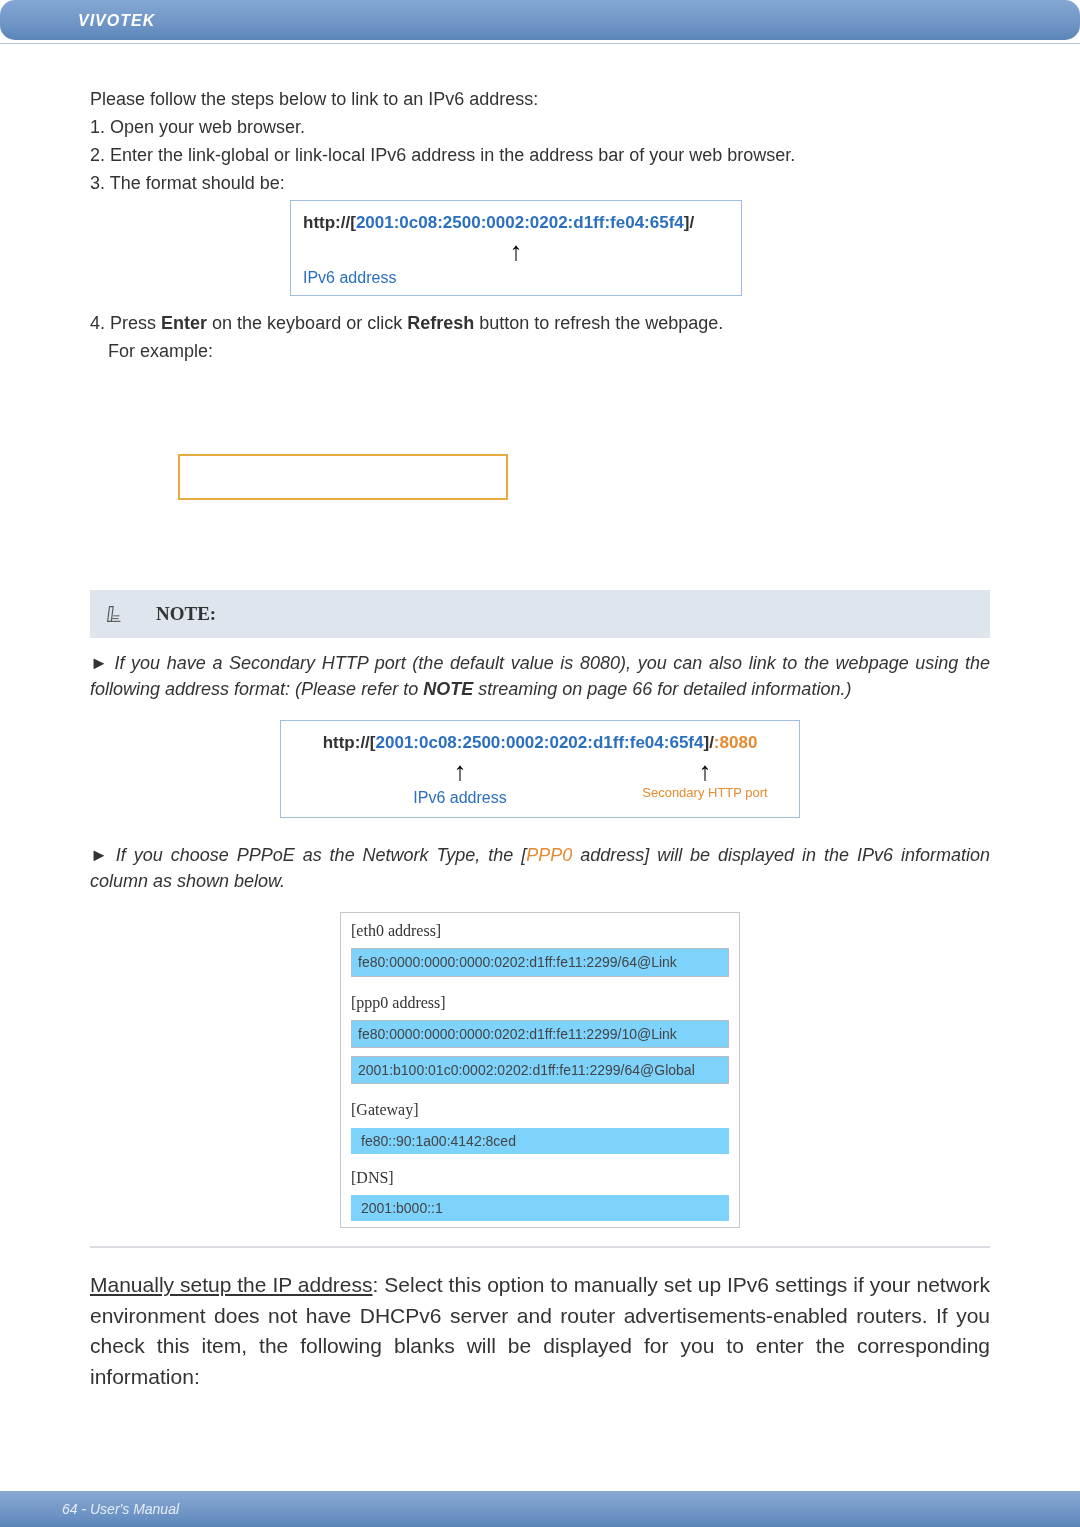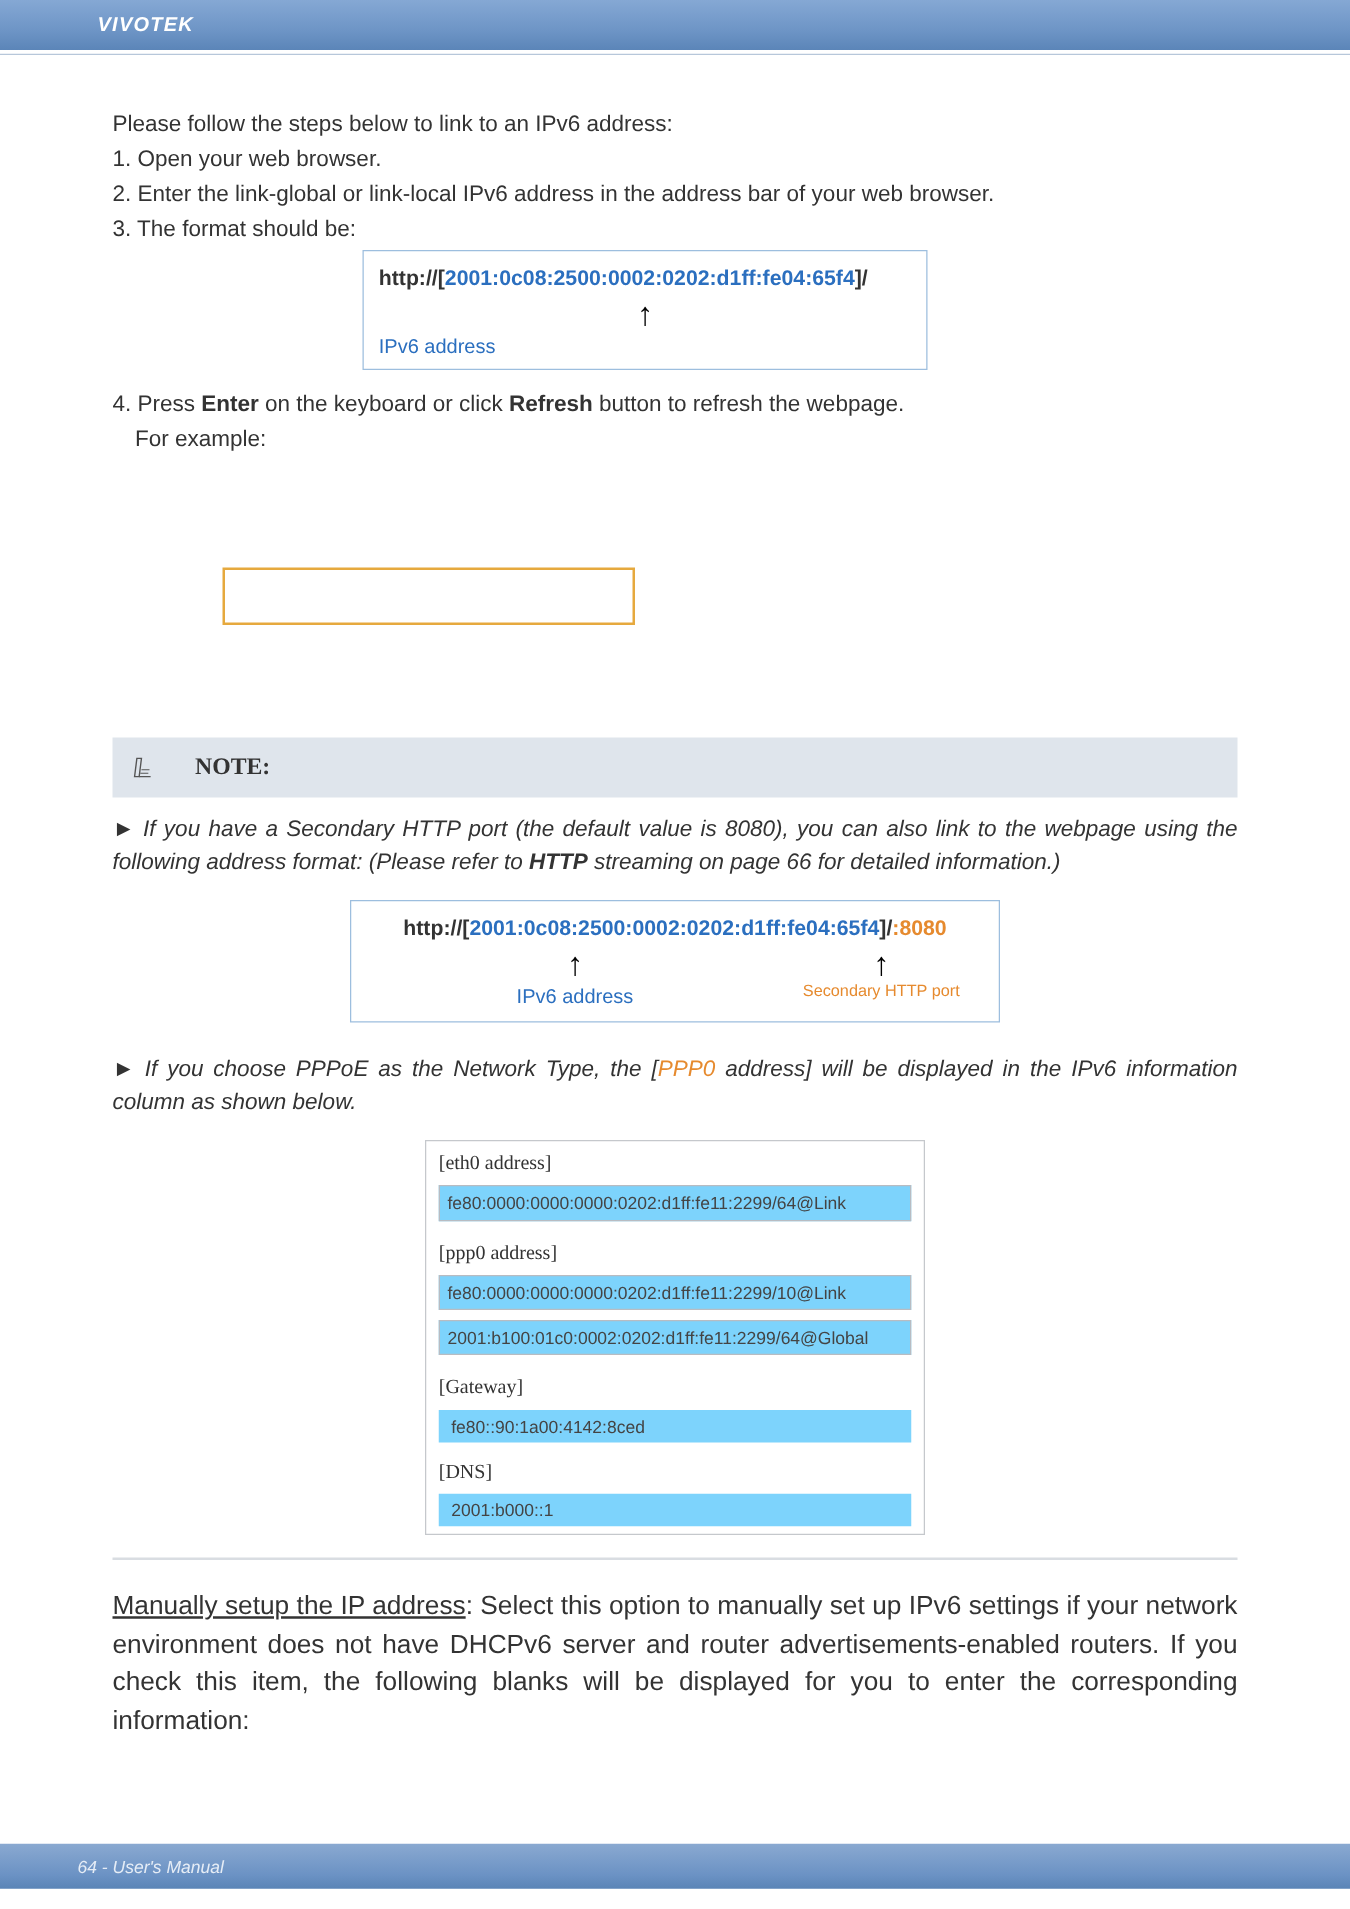--- a/index.html
+++ b/index.html
@@ -18,20 +18,21 @@
     padding-bottom: 60px;
   }
   .header-bar {
     background: linear-gradient(to bottom, #85a8d4 0%, #6e95c6 60%, #5b85b8 100%);
     color: #fff;
     font-style: italic;
     font-weight: bold;
     font-size: 16px;
     padding: 12px 0 10px 78px;
     letter-spacing: 1px;
+    border-radius: 15px;
   }
   .top-rule {
     height: 1px;
     background: #b7c7da;
     margin-top: 3px;
   }
   .content {
     padding: 40px 90px 20px 90px;
     font-size: 18px;
     line-height: 1.45;
@@ -128,21 +129,21 @@
     margin: 4px 0 22px 0;
   }
   .manual-para {
     font-size: 21px;
     line-height: 1.45;
     text-align: justify;
   }
   .manual-para .ul { text-decoration: underline; }
   .footer-bar {
     position: absolute;
-    left: 0; right: 0; bottom: 16px;
+    left: 0; right: 0; bottom: 0;
     background: linear-gradient(to bottom, #8aa9d1 0%, #6b92c4 70%, #5a84b6 100%);
     color: #e6edf6;
     font-style: italic;
     font-size: 14px;
     padding: 10px 0 10px 62px;
   }
 </style>
 </head>
 <body>
 
@@ -183,21 +184,21 @@
           <path d="M4 20 L6 4 L10 4 L8 20 Z" fill="none" stroke="#555" stroke-width="1.2"></path>
           <path d="M8 20 L18 20" stroke="#555" stroke-width="1.2"></path>
           <path d="M9 17 L16 17" stroke="#555" stroke-width="1"></path>
           <path d="M10 14 L17 14" stroke="#555" stroke-width="1"></path>
         </svg>
       </span>
       <span class="note-title">NOTE:</span>
     </div>
 
     <p class="note-body">
-      <span>► If you have a Secondary HTTP port (the default value is 8080), you can also link to the webpage using the following address format: (Please refer to </span><b style="font-style:italic;">HTTP</b><span> streaming on page 66 for detailed information.)</span>
+      <span>► If you have a Secondary HTTP port (the default value is 8080), you can also link to the webpage using the following address format: (Please refer to </span><b style="font-style:italic;">NOTE</b><span> streaming on page 66 for detailed information.)</span>
     </p>
 
     <div class="url-box2">
       <div class="url-line">
         <span>http://</span><span>[</span><span class="url-ip">2001:0c08:2500:0002:0202:d1ff:fe04:65f4</span><span>]</span><span>/</span><span class="url-port">:</span><span class="url-port">8080</span>
       </div>
       <div class="dual-arrow-row">
         <div class="col1">
           <div class="arrow-up">↑</div>
           <div class="ipv6-label">IPv6 address</div>

